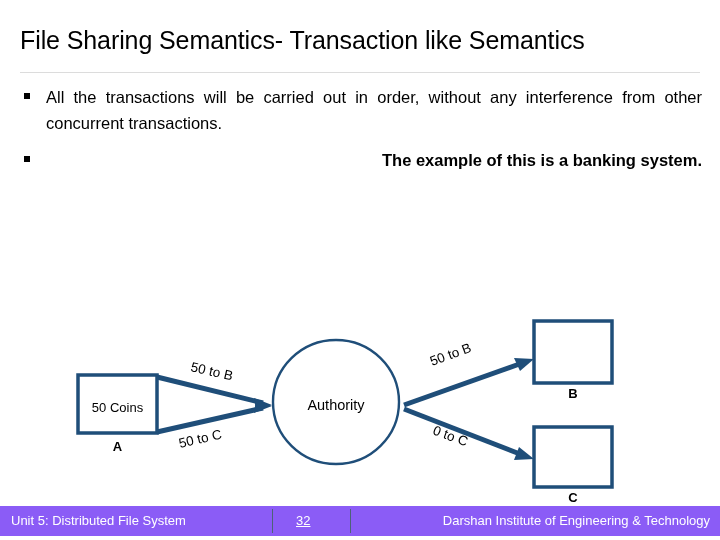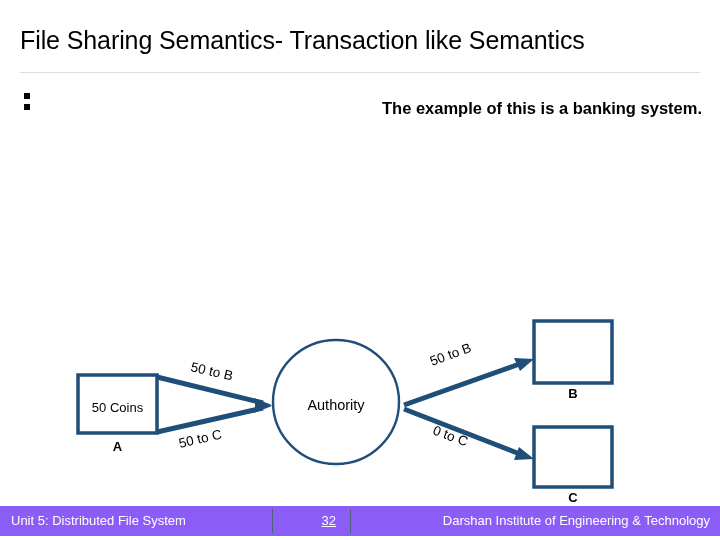--- a/index.html
+++ b/index.html
@@ -144,21 +144,21 @@
     top: 3px;
     width: 1px;
     height: 24px;
     background: #4d6278;
   }
   #footer .f-page {
     position: absolute;
     left: 296px;
     top: 7px;
     width: 40px;
-    text-align: right;
+    text-align: left;
     text-decoration: underline;
   }
   #footer .f-divider-2 {
     position: absolute;
     left: 350px;
     top: 3px;
     width: 1px;
     height: 24px;
     background: #4d6278;
   }
@@ -174,21 +174,21 @@
 
 <div id="slide">
 
   <div id="title">File Sharing Semantics- Transaction like Semantics</div>
   <div id="title-rule"></div>
 
   <div id="body">
 
 
     <div class="bullet">
-      <span class="marker"></span>
+      <span class="marker"></span><span>All the transactions will be carried out in order, without any interference from other concurrent transactions.</span>
     </div>
 
 
     <div class="bullet nojust">
       <span class="marker"></span><span>The example of this is a banking system.</span>
     </div>
 
   </div>
 
   <div id="diagram">

